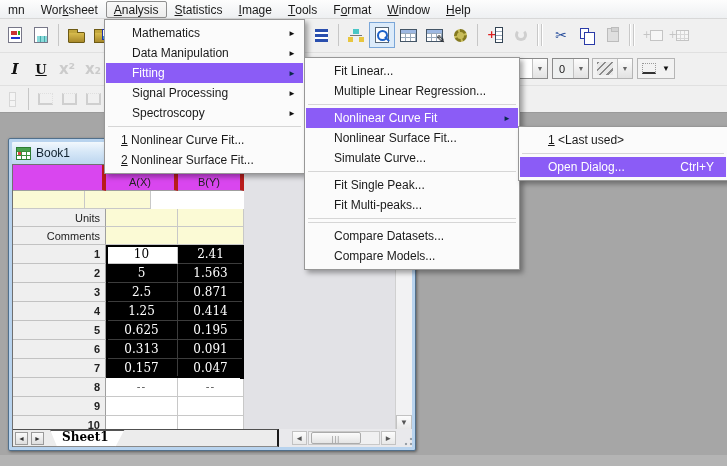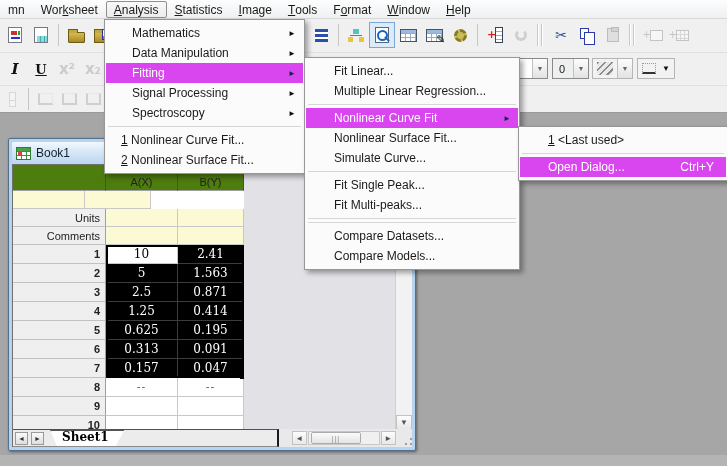--- a/index.html
+++ b/index.html
@@ -112,21 +112,21 @@
     repeating-linear-gradient(transparent 0 3px,#3b8f3b 3px 4px),#fff}
   .title-text{font-size:12px;color:#10222f}
   .client{position:relative;height:283px;background:#e2e2e6;border-left:1px solid #707070;border-top:1px solid #707070;overflow:hidden}
 
   
   .ws{position:absolute;left:0;top:0;width:231px;height:265px;overflow:hidden;background:#fff}
   .wrow{display:flex}
   .whead{height:26px}
   .lrow{height:18px}
   .drow{height:19px}
-  .corner,.hcell{background:#4d7c0f;border-right:1px solid #b91c1c;border-bottom:1px solid #9f9f9f}
+  .corner,.hcell{background:#d946ef;border-right:4px solid #b91c1c;border-bottom:1px solid #9f9f9f}
   .corner{width:93px}
   .hcell{display:flex;align-items:flex-end;justify-content:center;padding-bottom:2px;font-size:11px;color:#222}
   .rh{width:93px;background:#efefef;border-right:1px solid #9f9f9f;border-bottom:1px solid #c2c2c2;display:flex;align-items:center;justify-content:flex-end;padding-right:5px;font-size:11px;color:#222}
   .drow .rh{font-weight:bold}
   .cell{border-right:1px solid #c8c8c8;border-bottom:1px solid #c8c8c8;display:flex;align-items:center;justify-content:center;background:#fff;font:12px "DejaVu Serif",serif;color:#000}
   .ca{width:72px}.cb{width:66px}
   .lcell{background:#fbfad5}
   .cell.sel{background:#000;color:#fff;border-color:#3c3c3c}
   .cell.active{background:#fff;color:#000}
   .cell.miss{color:#555;font-size:11px;letter-spacing:1px}
@@ -159,21 +159,21 @@
   
   .menu-panel{position:absolute;background:#fbfbfb;border:1px solid #979797;box-shadow:3px 3px 5px rgba(0,0,0,.35);padding:3px 1px}
   #analysis-menu{left:104px;top:19px;width:201px;z-index:30}
   #fitting-menu{left:304px;top:57px;width:216px;z-index:31}
   #nlfit-menu{left:518px;top:126px;width:210px;z-index:32}
   .mi{height:20px;display:flex;align-items:center;padding-left:26px;position:relative;white-space:nowrap}
   #fitting-menu .mi,#nlfit-menu .mi{padding-left:28px}
   #analysis-menu .mi.num{padding-left:15px}
   .mi .mi-arrow{display:none;position:absolute;right:7px;font-size:8px;color:#111}
   .mi.has-arrow .mi-arrow{display:block}
-  .mi.hl{background:#d946ef;color:#fff}
+  .mi.hl{background:#8b5cf6;color:#fff}
   .mi.hl .mi-arrow{color:#082a4a}
   .mi-short{margin-left:auto;padding-right:12px}
   .msep{border-top:1px solid #d6d6d6;margin:3px 2px}
 </style>
 </head>
 <body>
 
 <div id="menubar">
 
     <div class="mb-item">

